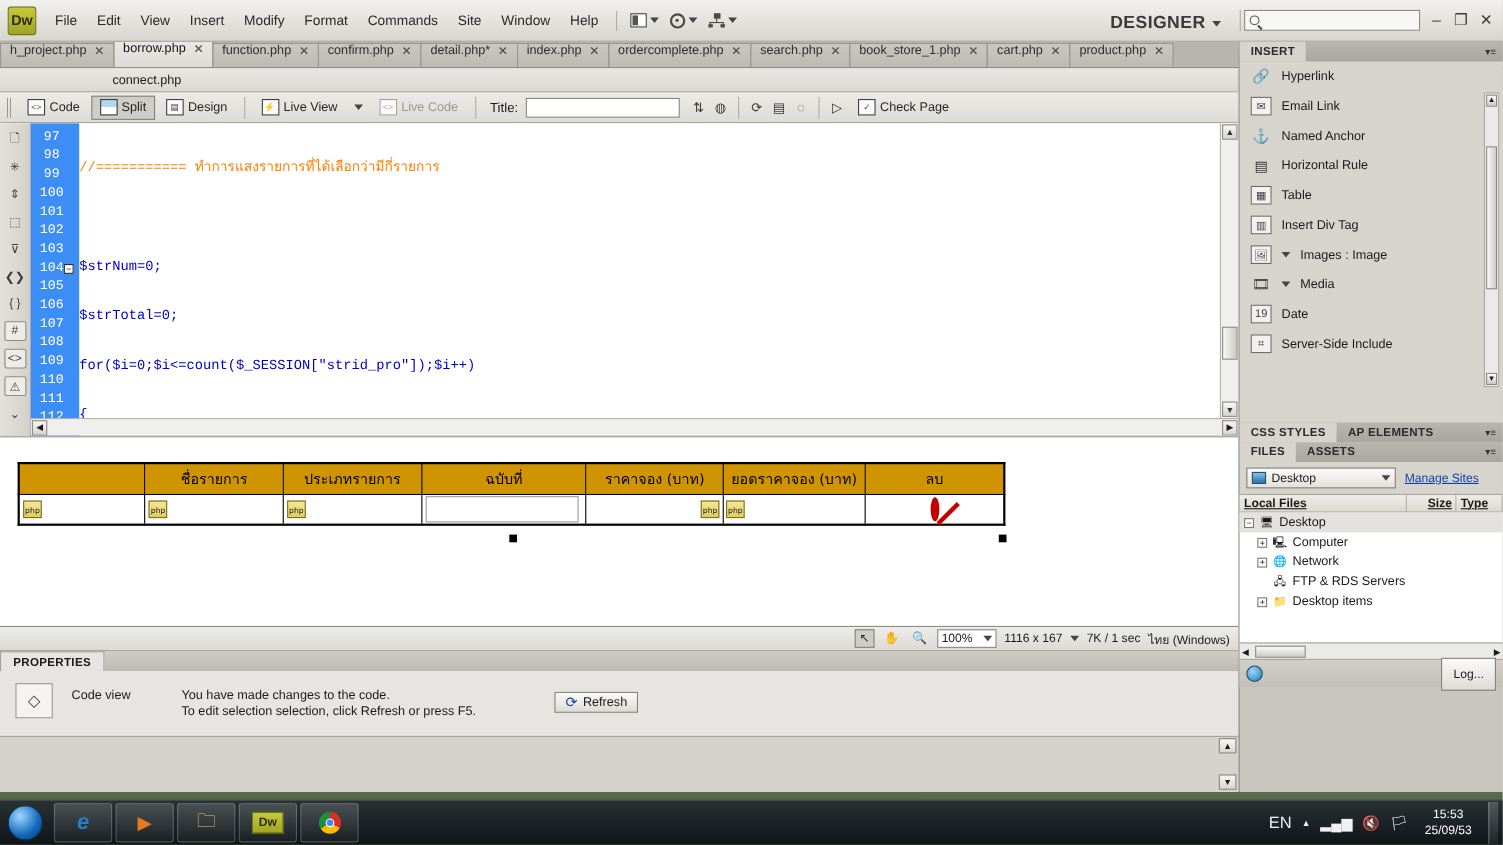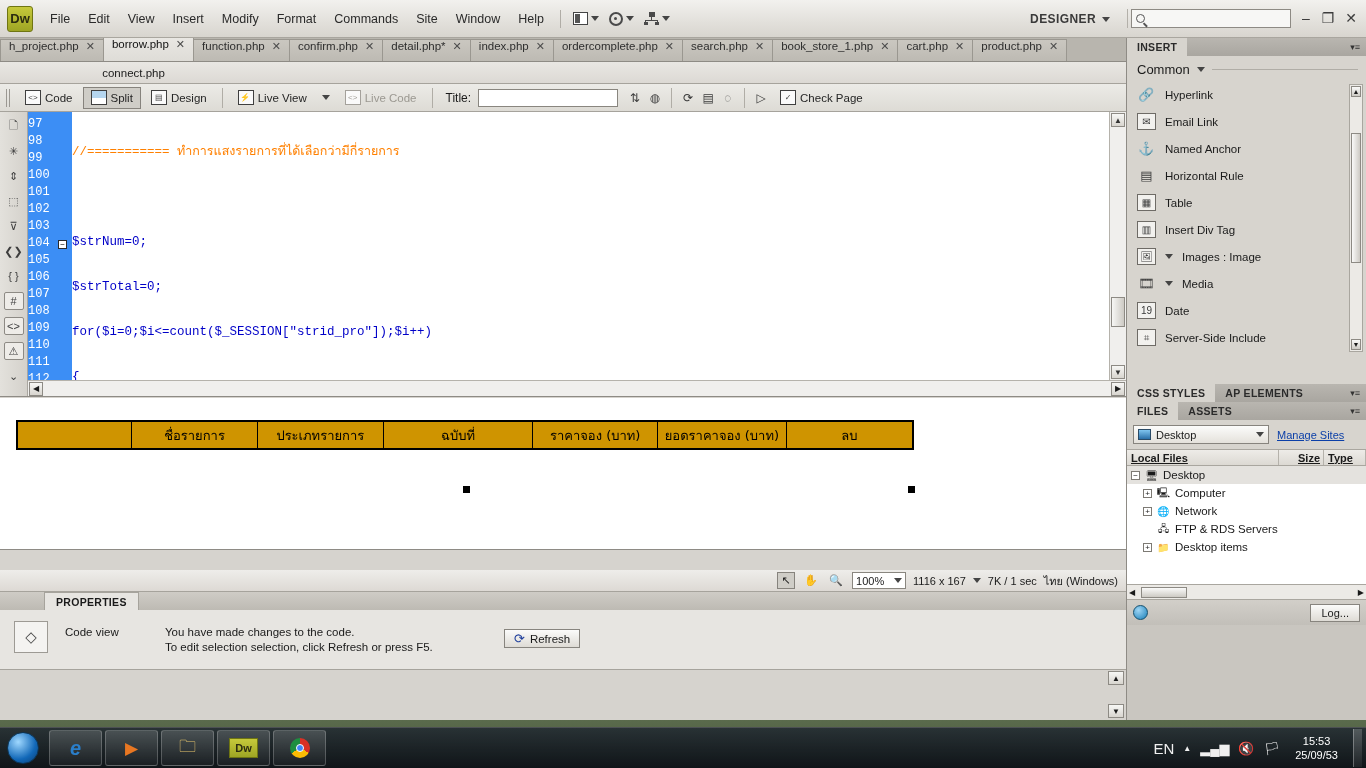--- a/index.html
+++ b/index.html
@@ -25,21 +25,21 @@
   .tb-sep{ width:1px;height:18px;background:#b0ada6;margin:0 7px; }
   .tb-icon{ display:flex;align-items:center;gap:3px;padding:3px 5px; }
   .caret{ width:0;height:0;border-left:4px solid transparent;border-right:4px solid transparent;border-top:5px solid #444; }
   .ico-box{ width:15px;height:13px;border:1.4px solid #444;position:relative;background:#fff; }
   .ico-box:before{content:"";position:absolute;left:1px;top:1px;width:5px;height:9px;background:#555;}
   .gear{ width:14px;height:14px;border-radius:50%;border:2.5px solid #4a4a4a;position:relative;}
   .gear:before{content:"";position:absolute;left:3px;top:3px;width:3px;height:3px;background:#4a4a4a;border-radius:50%;}
   .sitemap{ width:15px;height:13px;position:relative; }
   .sitemap i{position:absolute;background:#4a4a4a;display:block;}
 
-  #designer-btn{ position:absolute; right:250px; top:9px; font-size:12px; font-weight:bold;
+  #designer-btn{ position:absolute; right:250px; top:9px; font-size:16px; font-weight:bold;
      letter-spacing:.4px; color:#3a3a3a; display:flex; align-items:center; gap:6px; padding:3px 6px; }
   #ws-sep{ position:absolute; right:238px; top:9px; width:1px; height:19px; background:#b3b0a9; }
   #search-box{ position:absolute; right:75px; top:9px; width:160px; height:19px;
      background:#f7f7f5; border:1px solid #8d8a84; display:flex; align-items:center; padding-left:4px; }
   .magnifier{ width:9px;height:9px;border:1.5px solid #555;border-radius:50%;position:relative;display:inline-block;}
   .magnifier:after{content:"";position:absolute;right:-4px;bottom:-3px;width:5px;height:1.5px;background:#555;transform:rotate(45deg);}
   .wbtn{ position:absolute; top:8px; width:22px;height:20px; display:flex;align-items:center;justify-content:center;
      font-size:14px;color:#3c3c3c; }
   #w-min{right:49px;} #w-max{right:27px;} #w-close{right:4px;}
 
@@ -99,21 +99,21 @@
     align-items:center; padding-top:5px; gap:7px;
   }
   .cb-ico{ width:20px;height:18px;display:flex;align-items:center;justify-content:center;
      font-size:11px;color:#3d3d3d; }
   .cb-ico.btn{ border:1px solid #8d8a84; background:#eeece8; border-radius:2px; }
   #gutter{
     position:absolute; left:28px; top:0; width:44px; height:285px;
     background:#3c8ef5; color:#fff; font-family:"Liberation Mono", monospace; font-size:12px;
     padding-top:4px;
   }
-  .lnum{ height:17px; line-height:17px; text-align:left; padding-right:6px; }
+  .lnum{ height:17px; line-height:17px; text-align:center; padding-right:6px; }
   #collapse-col{
     position:absolute; left:58px; top:0; width:14px; height:285px; padding-top:4px;
   }
   #code-area{
     position:absolute; left:72px; top:0; right:18px; height:270px;
     font-family:"Liberation Mono", monospace; font-size:12.5px; padding-top:4px;
     white-space:pre; overflow:hidden;
   }
   .cl{ height:17px; line-height:17px; }
   .c-comment{ color:#ff8000; }
@@ -127,21 +127,21 @@
   .sc-arrow{ position:absolute; left:1px; width:14px;height:14px;
      background:linear-gradient(#f7f7f5,#d8d5cf); border:1px solid #8d8a84;
      font-size:8px; display:flex;align-items:center;justify-content:center;color:#333;}
   #code-hscroll{
     position:absolute; left:28px; right:0; bottom:0; height:16px; background:#f0efed;
     border-top:1px solid #b5b2ab; display:flex; align-items:center;
   }
 
   
   #designpane{
-    position:absolute; left:0; top:398px; width:1126px; height:152px;
+    position:absolute; left:0; top:398px; width:1126px; height:172px;
     background:#fff; overflow:hidden; border-bottom:1px solid #8e8b85;
   }
   #dtable{ position:absolute; left:16px; top:22px; width:898px; border:2px solid #000;
      border-collapse:collapse; background:#fff; }
   #dtable td{ border:1px solid #000; height:28px; }
   .th-c{ background:#cf9400; text-align:center; font-size:13px; color:#000;
      font-family:"DejaVu Sans", sans-serif; }
   .bodyc{ height:44px; vertical-align:middle; padding-left:3px; }
   .php-ico{ display:inline-block; width:17px;height:16px;
      background:linear-gradient(#f3e79b,#e3cf5e); border:1px solid #7d6f20;
@@ -164,21 +164,21 @@
   .sb-tool.sel{ background:#cfcdc7; border:1px solid #86837d; }
   #zoom-sel{ width:54px;height:17px; background:#fff; border:1px solid #89867f;
      display:flex;align-items:center;justify-content:space-between;padding:0 3px;font-size:11px;}
 
   
   #propbar{
     position:absolute; left:0; top:592px; width:1126px; height:18px;
     background:linear-gradient(#cfccc6,#bdbab3); display:flex; align-items:flex-end;
   }
   #prop-tab{ background:#e7e5e1; height:18px; padding:0 11px; font-size:10.5px; font-weight:bold;
-     letter-spacing:.3px; display:flex;align-items:center; border:1px solid #a6a39c; border-bottom:none;margin-left:44px; }
+     letter-spacing:.3px; display:flex;align-items:center; border:1px solid #a6a39c; border-bottom:none; }
   #proppanel{
     position:absolute; left:0; top:610px; width:1126px; height:60px;
     background:#e7e5e1; border-bottom:1px solid #a6a39c;
   }
   #cv-ico{ position:absolute; left:14px; top:11px; width:34px;height:32px;
      background:#f4f3f1; border:1px solid #9d9a94; display:flex;align-items:center;justify-content:center;
      font-size:15px; color:#4a4a4a; }
   #cv-label{ position:absolute; left:65px; top:16px; font-size:11.5px; }
   #cv-msg1{ position:absolute; left:165px; top:16px; font-size:11.5px;text-align:center; }
   #cv-msg2{ position:absolute; left:165px; top:31px; font-size:11.5px; }
@@ -223,21 +223,21 @@
   .fl-row{ display:flex; align-items:center; height:18px; gap:4px; }
   .fl-row.sel{ background:#e4e2de; }
   .expander{ width:9px;height:9px;border:1px solid #7d7a74; background:#fff;
      font-size:8px; line-height:7px; text-align:center; color:#222; }
   .fico{ width:15px;height:13px; display:flex;align-items:center;justify-content:center;font-size:10px; }
   #fl-hscroll{ height:15px; background:#eceae6; border-top:1px solid #a9a69f;
      display:flex; align-items:center; justify-content:space-between; padding:0 2px; }
   #fl-hthumb{ width:46px;height:11px;background:linear-gradient(#fafaf9,#cdcac4);border:1px solid #8d8a84;}
   #fl-foot{ height:26px; background:linear-gradient(#d2cfc9,#c2bfb9); border-top:1px solid #a9a69f;
      display:flex; align-items:center; padding:0 6px; }
-  #log-btn{ margin-left:auto; height:18px; padding:0 10px; font-size:11px;
+  #log-btn{ margin-left:auto; height:30px; padding:0 10px; font-size:11px;
      background:linear-gradient(#fbfbfa,#dedbd5); border:1px solid #87847e;
      display:flex;align-items:center; }
   .globe{ width:15px;height:15px;border-radius:50%;
      background:radial-gradient(circle at 35% 32%,#9fd6f5,#1a7fb8); border:1px solid #14506f; }
 
   
   #desktop{ position:absolute; left:0; top:720px; width:1366px; height:48px;
      background:linear-gradient(#5a6b4c,#46543b); }
   #taskbar{ position:absolute; left:0; top:727px; width:1366px; height:41px;
      background:linear-gradient(rgba(30,38,48,.82),rgba(12,16,22,.93));
@@ -485,20 +485,31 @@
     <tbody>
         <tr>
       <td class="th-c" style="width:115px"></td>
       <td class="th-c" style="width:126px">ชื่อรายการ</td>
       <td class="th-c" style="width:126px">ประเภทรายการ</td>
       <td class="th-c" style="width:150px">ฉบับที่</td>
       <td class="th-c" style="width:125px">ราคาจอง (บาท)</td>
       <td class="th-c" style="width:129px">ยอดราคาจอง (บาท)</td>
       <td class="th-c" style="width:127px">ลบ</td>
     </tr>
+    <tr>
+      <td class="bodyc"><span class="php-ico">php</span></td>
+      <td class="bodyc"><span class="php-ico">php</span></td>
+      <td class="bodyc"><span class="php-ico">php</span></td>
+      <td class="bodyc">
+            <span class="in-box"></span>
+          </td>
+      <td class="bodyc" style="text-align:right;padding-right:3px"><span class="php-ico">php</span></td>
+      <td class="bodyc" style="padding-left:2px"><span class="php-ico">php</span></td>
+      <td class="bodyc" style="text-align:center"><span class="no-ico"></span></td>
+    </tr>
   </tbody>
     </table>
   <div class="sel-handle" style="left:908px; top:88px;"></div>
   <div class="sel-handle" style="left:463px; top:88px;"></div>
 
 </div>
 
 <div id="statusbar">
   <div class="sb-tool sel">↖</div>
   <div class="sb-tool">✋</div>
@@ -534,25 +545,20 @@
 </div>
 
 <div id="rightdock">
 
   <div class="panel-tabs">
     <div class="ptab active">INSERT</div>
     <div class="pmenu">▾≡</div>
   </div>
 
   <div id="insert-body">
-    <div id="common-row">
-      <span id="common-label">Common</span>
-      <span class="caret"></span>
-      <span id="common-rule"></span>
-    </div>
 
     <div class="ins-item">
       <span class="ins-ico plain">🔗</span>
       <span>Hyperlink</span>
       </div>
     <div class="ins-item">
       <span class="ins-ico">✉</span>
       <span>Email Link</span>
       </div>
     <div class="ins-item">

